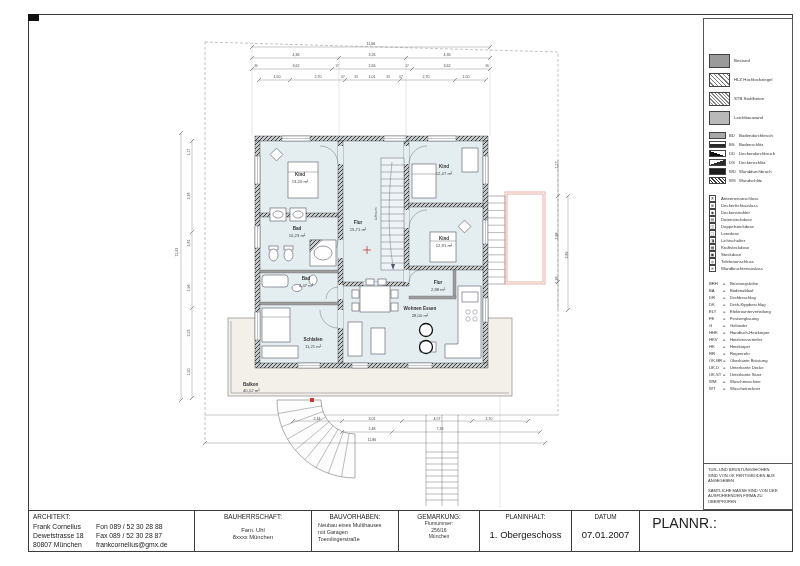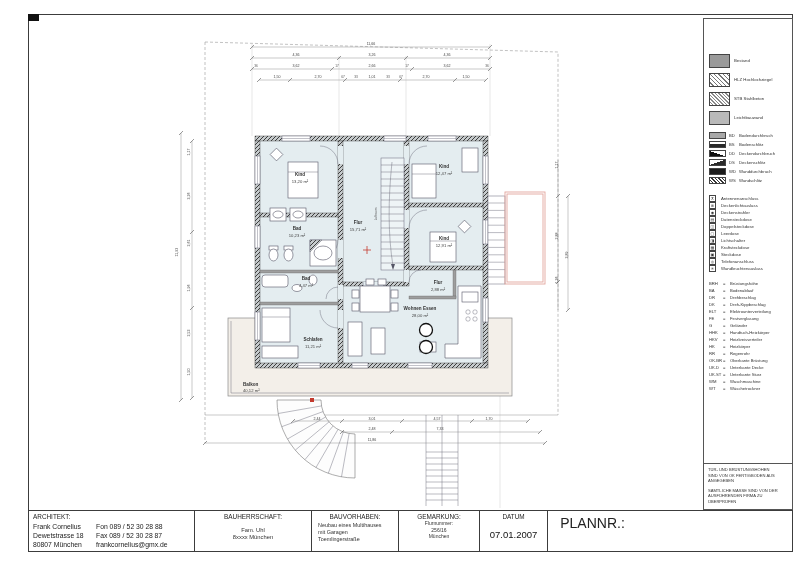--- a/index.html
+++ b/index.html
@@ -674,20 +674,24 @@
     </div>
   </div>
   <div class="tb-cell" style="width:81px;">
     <div class="tb-header">GEMARKUNG:</div>
     <div class="tb-small-lines">
       <div>Flurnummer:</div>
       <div>256/16</div>
       <div>München</div>
     </div>
   </div>
+  <div class="tb-cell" style="width:92px;">
+    <div class="tb-header">PLANINHALT:</div>
+    <div class="tb-big">1. Obergeschoss</div>
+  </div>
   <div class="tb-cell" style="width:68px;">
     <div class="tb-header">DATUM</div>
     <div class="tb-big">07.01.2007</div>
   </div>
   <div class="tb-cell" style="width:90px;">
     <div class="tb-header" style="font-size:14px;margin-top:4px;">PLANNR.:</div>
   </div>
 </div>
 
 </body></html>

